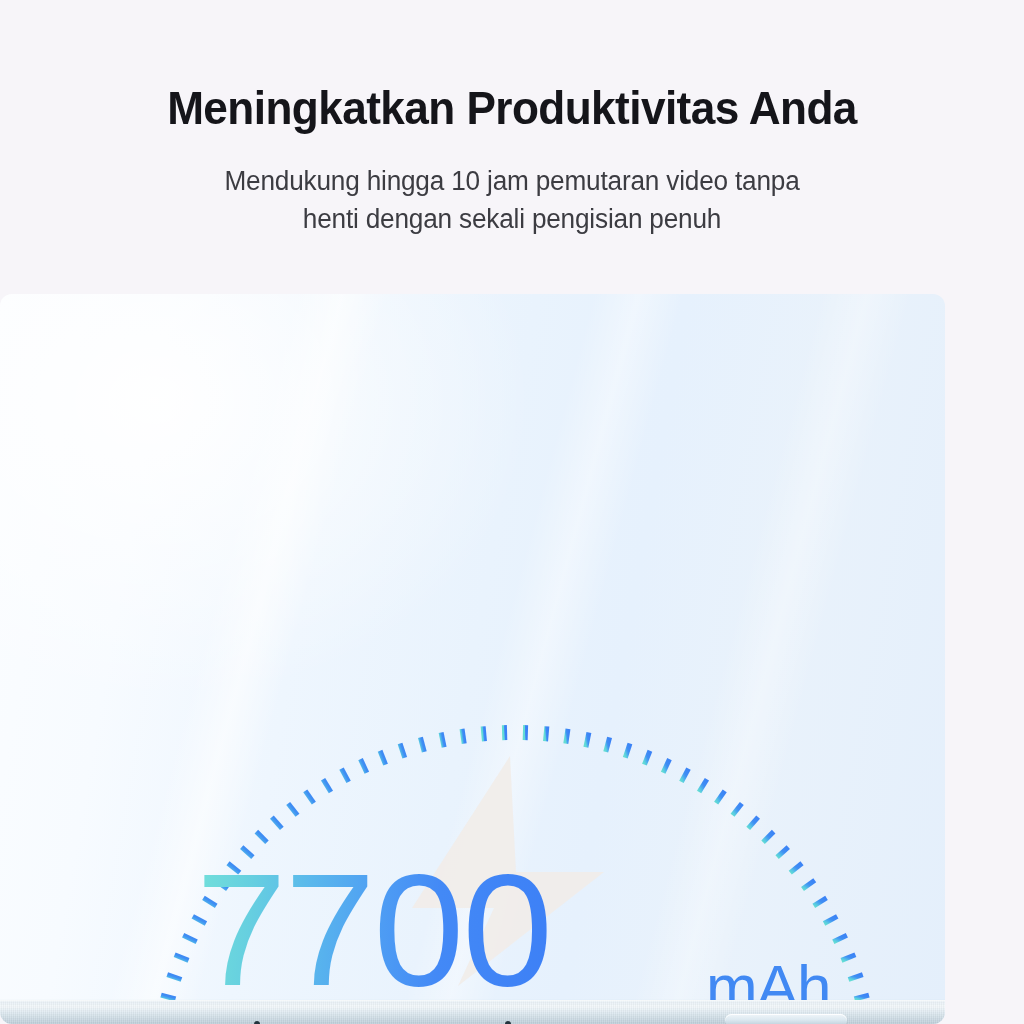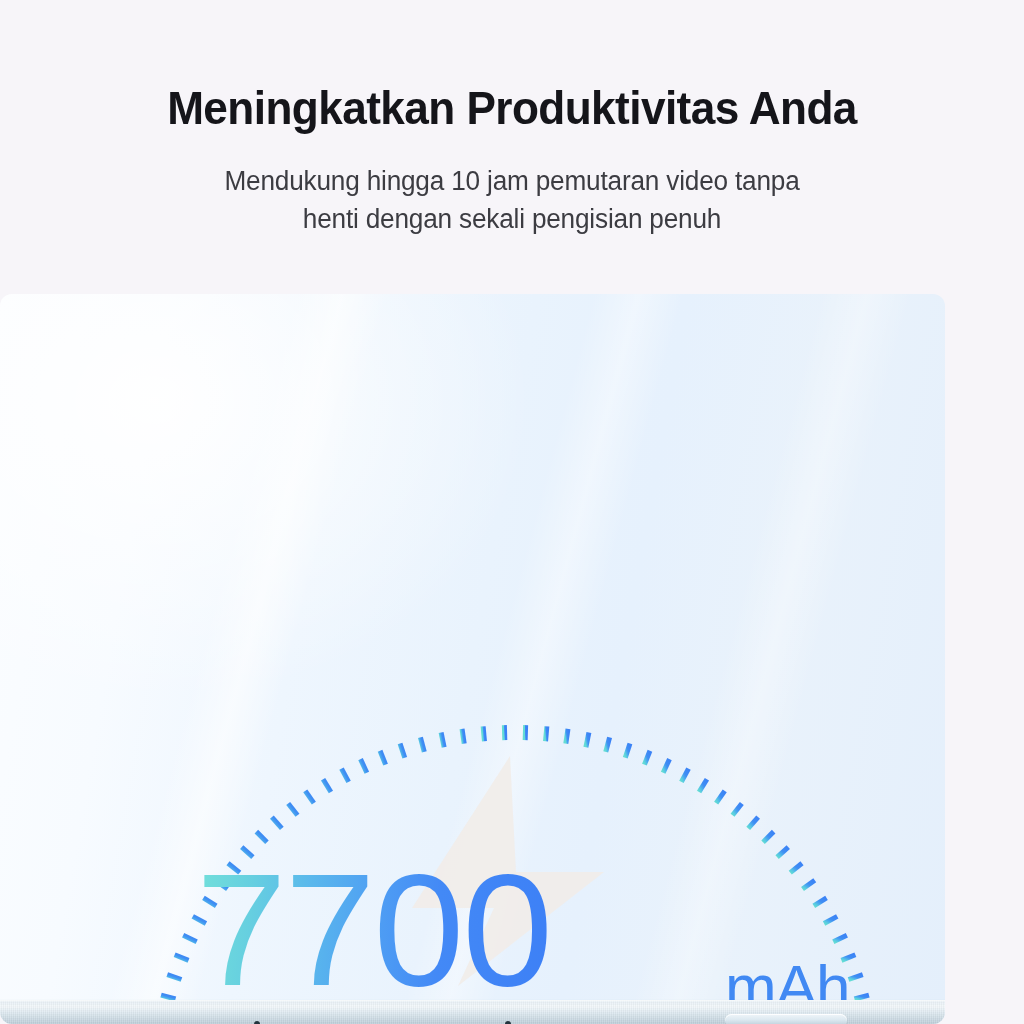--- a/index.html
+++ b/index.html
@@ -95,21 +95,20 @@
 
   
   .unit{
     position:absolute;
     color:#4189f3;
     font-weight:400;
     line-height:1.06;
     white-space:nowrap;
     font-family:"Liberation Sans", sans-serif;
     z-index:5;
-    margin-left:19px;
   }
   .unit-mah{ left:706px; top:660px; font-size:62px; letter-spacing:-1px; }
 
   
   .tablet{
     position:absolute; left:-40px; top:706px; width:1006px; height:54px;
     z-index:6;
   }
   .tablet-body{
     position:absolute; left:0; top:0; width:100%; height:48px;

